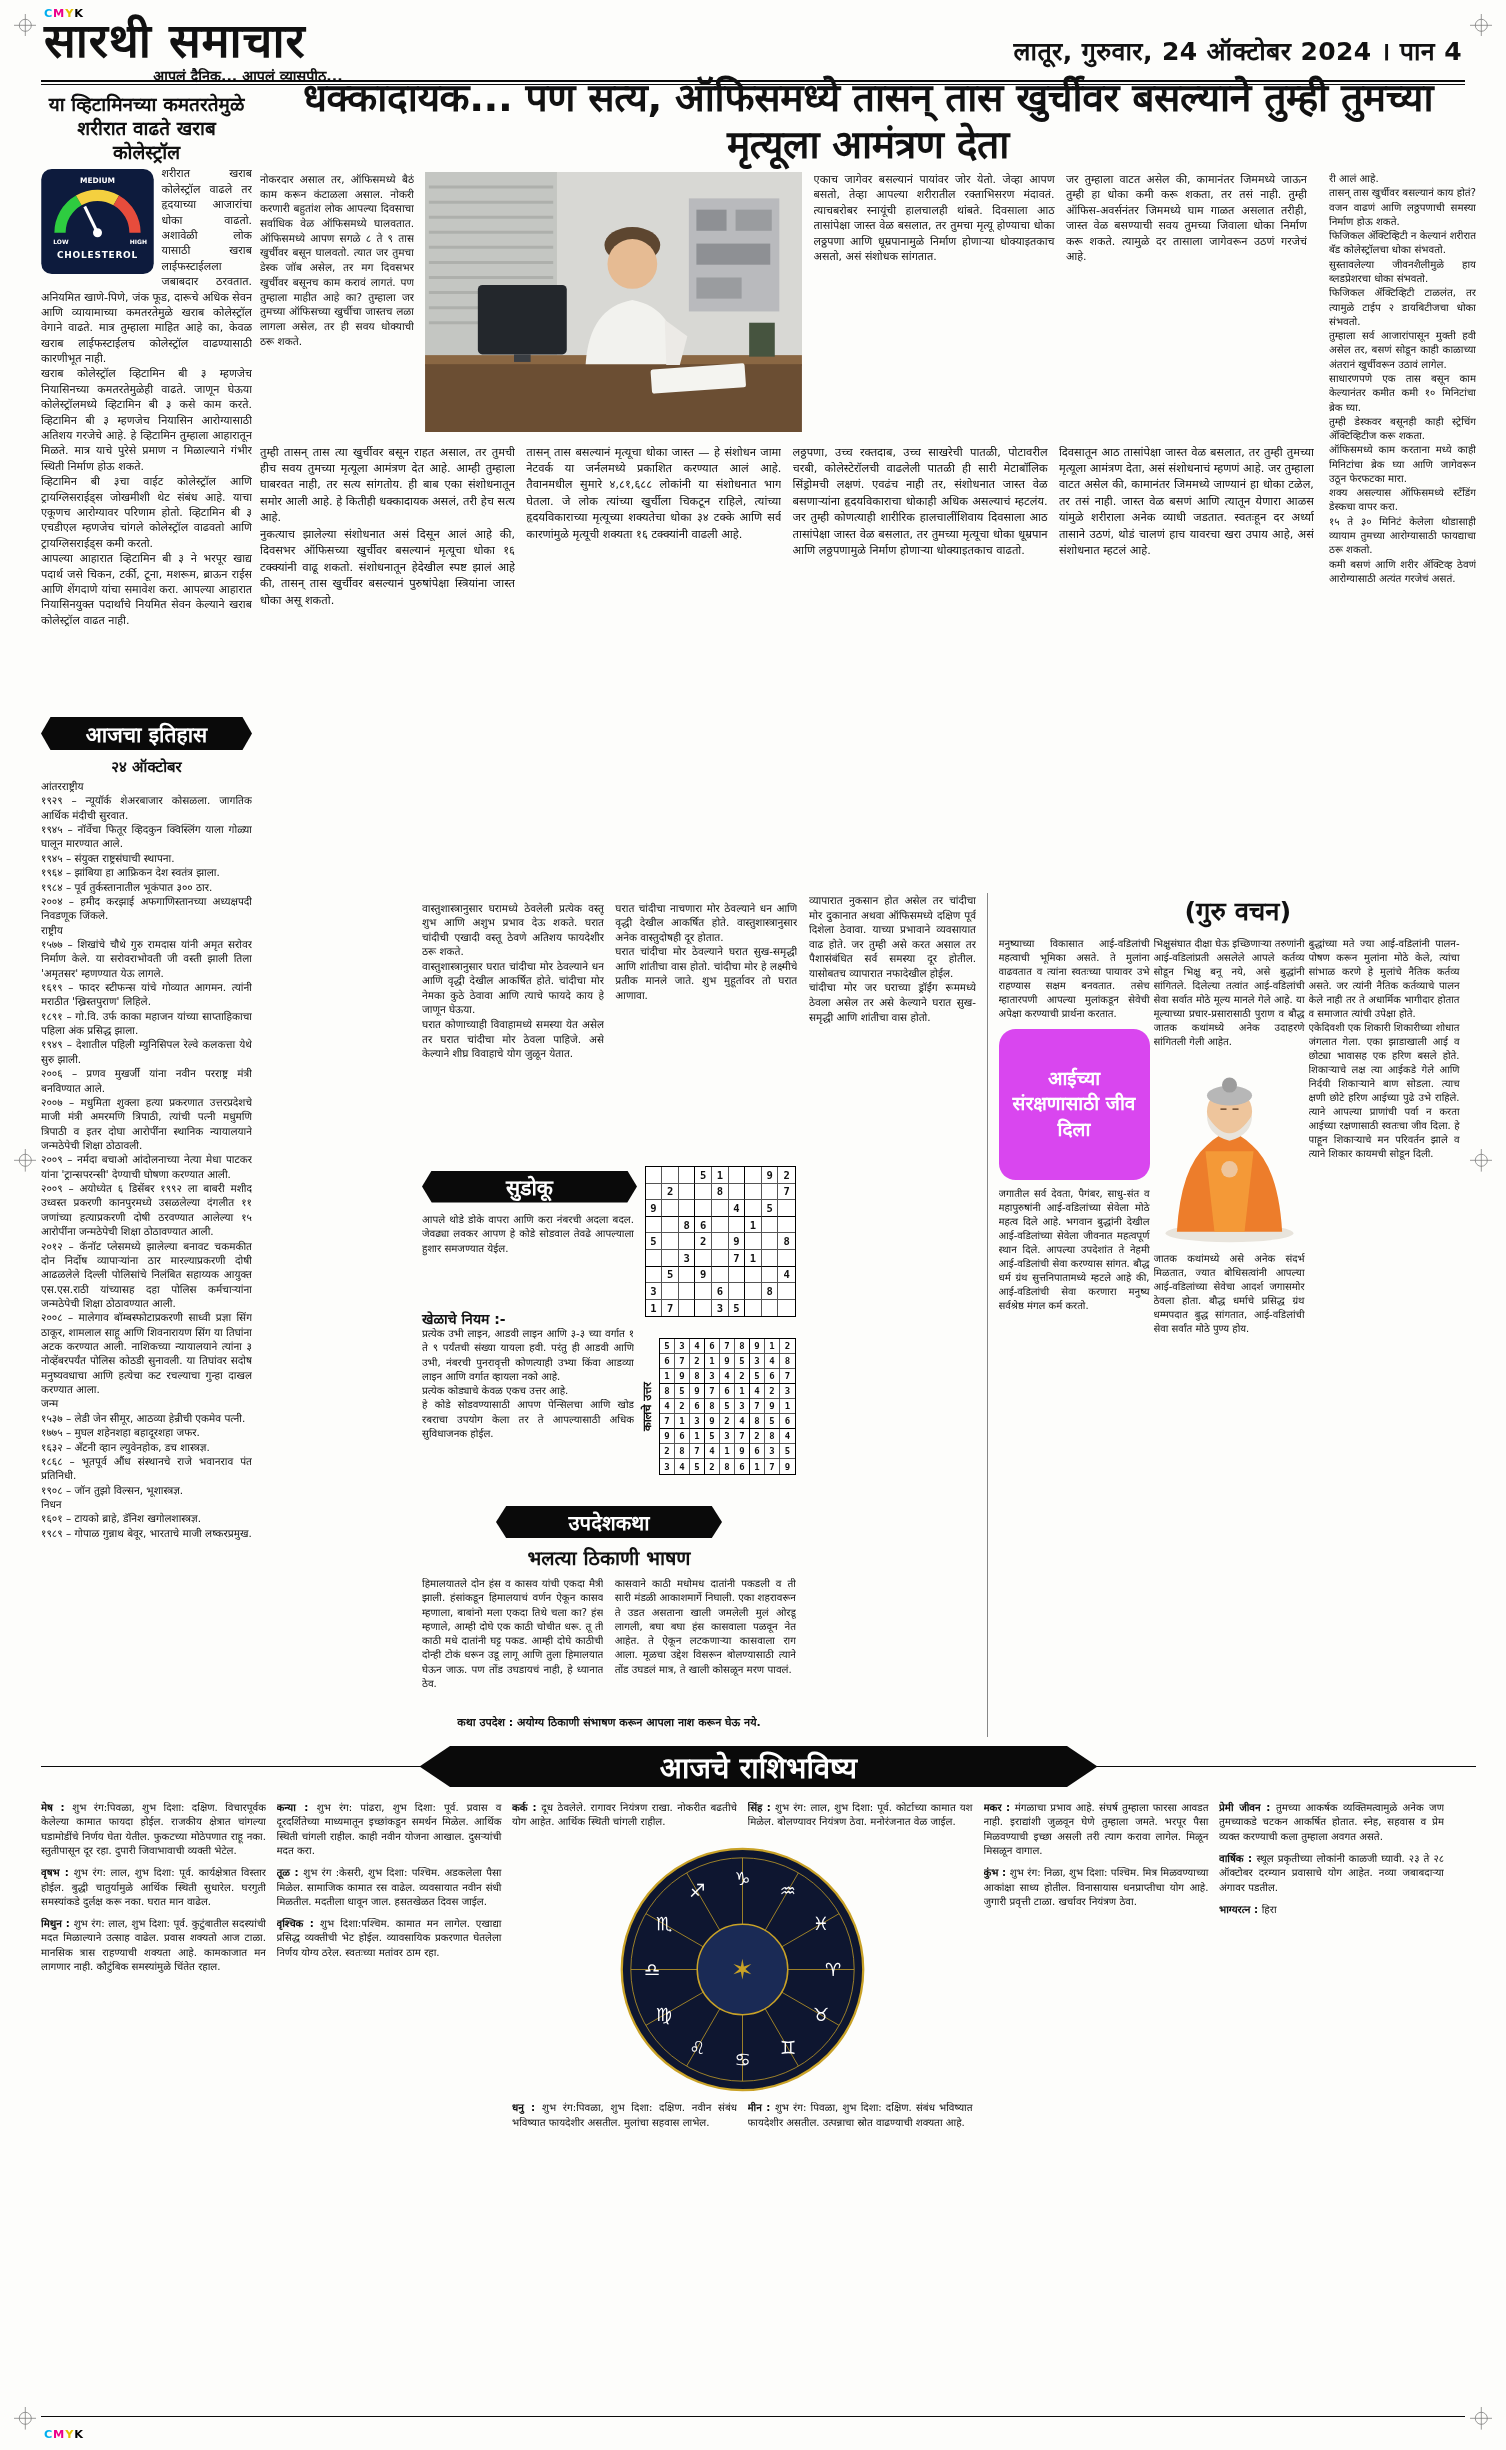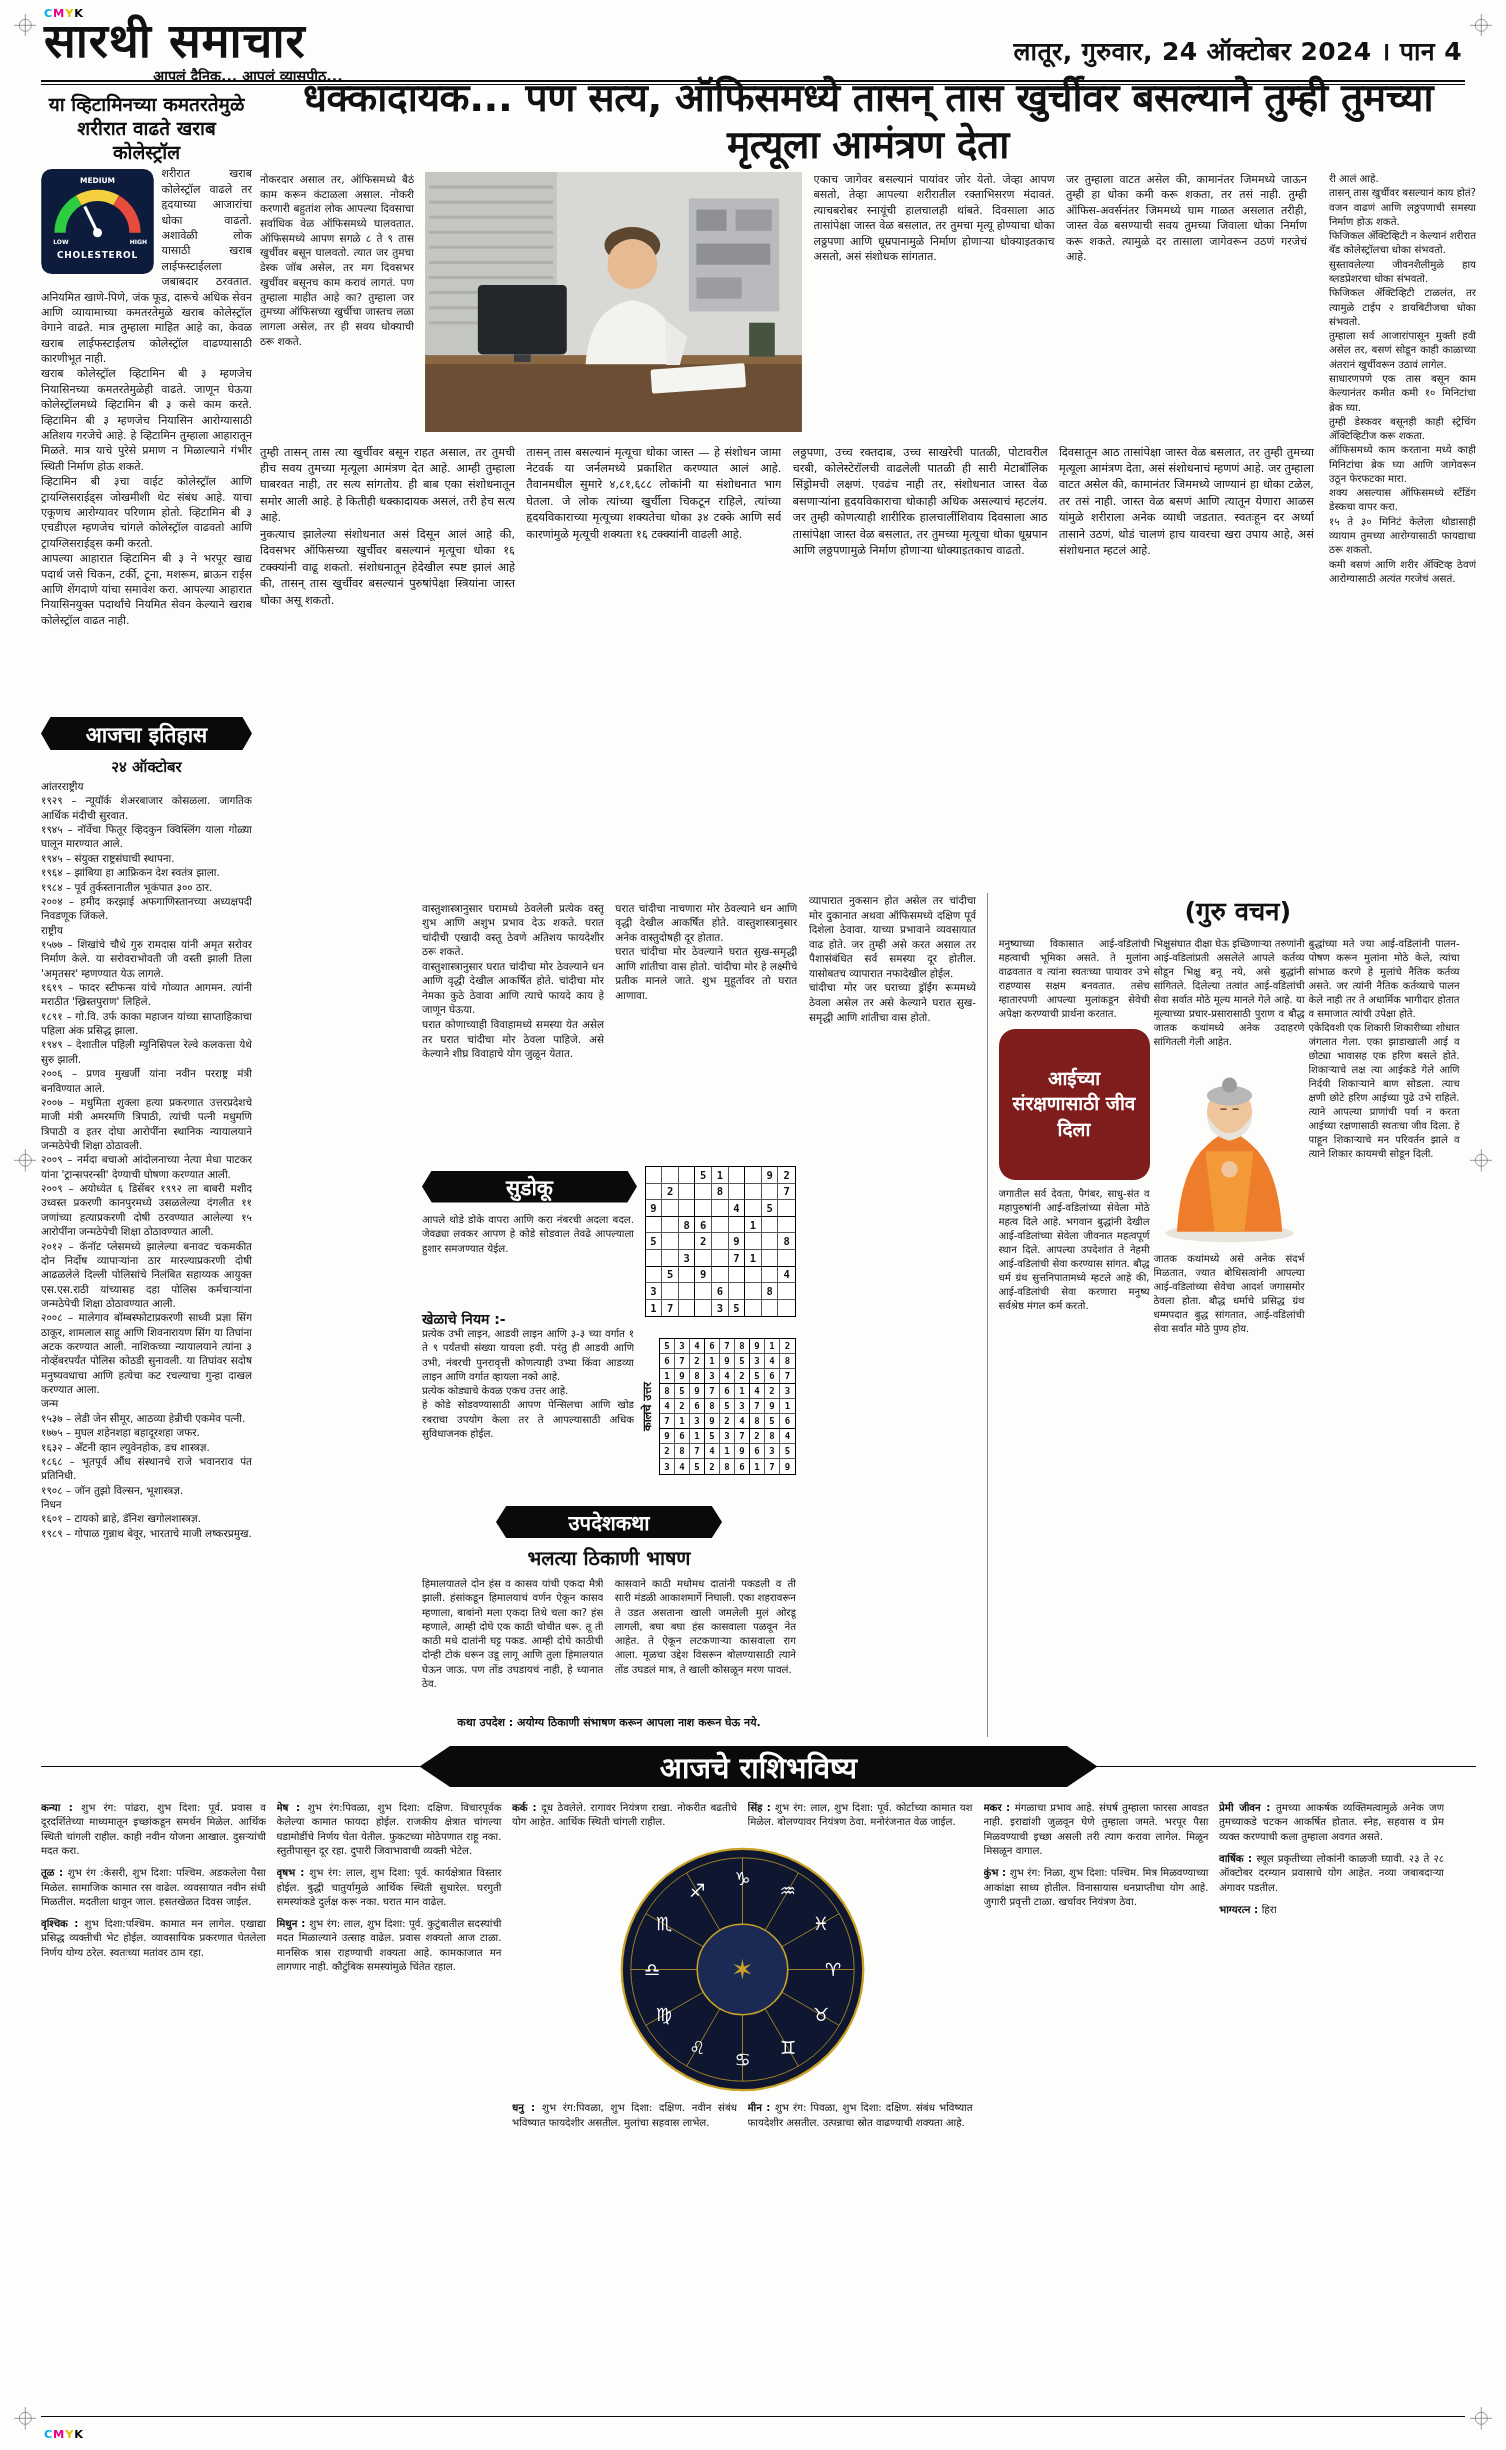--- a/index.html
+++ b/index.html
@@ -41,21 +41,21 @@
   .sd-cell:nth-child(9n){border-right:none}
   .sd-cell:nth-child(9n+3),.sd-cell:nth-child(9n+6){border-right:1.5px solid #000}
   .sd-cell:nth-child(n+19):nth-child(-n+27),
   .sd-cell:nth-child(n+46):nth-child(-n+54){border-bottom:1.5px solid #000}
   .sd-cell:nth-child(n+73){border-bottom:none}
   .vert-label{writing-mode:vertical-rl;transform:rotate(180deg);font-weight:bold;font-size:11.3px;
               display:flex;align-items:center;justify-content:center}
 
   
   .guru-title{font-size:25.6px;font-weight:900}
-  .black-box{background:#7f1d1d;color:#fff;border-radius:16.6px;display:flex;align-items:center;
+  .black-box{background:#d946ef;color:#fff;border-radius:16.6px;display:flex;align-items:center;
              justify-content:center;text-align:center;font-weight:bold;font-size:19px;line-height:1.35;
              padding:13.6px 9px;min-height:151px;margin:7.5px 0}
   .g-col{width:151px;overflow:hidden}
 
   
   .horo-section::before{content:"";position:absolute;top:19.6px;left:0;right:0;border-top:1.5px solid #0a0a0a}
   .horo-banner{position:relative;width:678px;height:41px;margin:0 auto;font-size:29px}
   .horo-cols{display:flex;gap:10.5px;margin-top:13.6px}
   .horo-col{width:225px;overflow:hidden}
   .horo{font-size:10.2px;line-height:1.42;text-align:justify;white-space:pre-line;margin-bottom:7.5px}
@@ -455,28 +455,28 @@
       </div>
       <div class="g-col txt" style="width:151px;font-size:10px">बुद्धांच्या मते ज्या आई-वडिलांनी पालन-पोषण करून मुलांना मोठे केले, त्यांचा सांभाळ करणे हे मुलांचे नैतिक कर्तव्य असते. जर त्यांनी नैतिक कर्तव्याचे पालन केले नाही तर ते अधार्मिक भागीदार होतात व समाजात त्यांची उपेक्षा होते.
 एकेदिवशी एक शिकारी शिकारीच्या शोधात जंगलात गेला. एका झाडाखाली आई व छोट्या भावासह एक हरिण बसले होते. शिकाऱ्याचे लक्ष त्या आईकडे गेले आणि निर्दयी शिकाऱ्याने बाण सोडला. त्याच क्षणी छोटे हरिण आईच्या पुढे उभे राहिले. त्याने आपल्या प्राणांची पर्वा न करता आईच्या रक्षणासाठी स्वतःचा जीव दिला. हे पाहून शिकाऱ्याचे मन परिवर्तन झाले व त्याने शिकार कायमची सोडून दिली.</div>
     </div>
   </div>
 
   <div class="abs horo-section" style="left:41px;top:1746px;width:1435px;height:663px">
     <div class="ribbon horo-banner">आजचे राशिभविष्य</div>
     <div class="horo-cols">
       <div class="horo-col">
+        <p class="horo"><span class="sign">मेष</span><span>शुभ रंग:पिवळा, शुभ दिशा: दक्षिण. विचारपूर्वक केलेल्या कामात फायदा होईल. राजकीय क्षेत्रात चांगल्या घडामोडींचे निर्णय घेता येतील. फुकटच्या मोठेपणात राहू नका. स्तुतीपासून दूर रहा. दुपारी जिवाभावाची व्यक्ती भेटेल.</span></p>
+        <p class="horo"><span class="sign">वृषभ</span><span>शुभ रंग: लाल, शुभ दिशा: पूर्व. कार्यक्षेत्रात विस्तार होईल. बुद्धी चातुर्यामुळे आर्थिक स्थिती सुधारेल. घरगुती समस्यांकडे दुर्लक्ष करू नका. घरात मान वाढेल.</span></p>
+        <p class="horo"><span class="sign">मिथुन</span><span>शुभ रंग: लाल, शुभ दिशा: पूर्व. कुटुंबातील सदस्यांची मदत मिळाल्याने उत्साह वाढेल. प्रवास शक्यतो आज टाळा. मानसिक त्रास राहण्याची शक्यता आहे. कामकाजात मन लागणार नाही. कौटुंबिक समस्यांमुळे चिंतेत रहाल.</span></p>
+      </div>
+      <div class="horo-col">
         <p class="horo"><span class="sign">कन्या</span><span>शुभ रंग: पांढरा, शुभ दिशा: पूर्व. प्रवास व दूरदर्शितेच्या माध्यमातून इच्छांकडून समर्थन मिळेल. आर्थिक स्थिती चांगली राहील. काही नवीन योजना आखाल. दुसऱ्यांची मदत करा.</span></p>
         <p class="horo"><span class="sign">तूळ</span><span>शुभ रंग :केसरी, शुभ दिशा: पश्चिम. अडकलेला पैसा मिळेल. सामाजिक कामात रस वाढेल. व्यवसायात नवीन संधी मिळतील. मदतीला धावून जाल. हसतखेळत दिवस जाईल.</span></p>
         <p class="horo"><span class="sign">वृश्चिक</span><span>शुभ दिशा:पश्चिम. कामात मन लागेल. एखाद्या प्रसिद्ध व्यक्तीची भेट होईल. व्यावसायिक प्रकरणात घेतलेला निर्णय योग्य ठरेल. स्वतःच्या मतांवर ठाम रहा.</span></p>
-      </div>
-      <div class="horo-col">
-        <p class="horo"><span class="sign">मेष</span><span>शुभ रंग:पिवळा, शुभ दिशा: दक्षिण. विचारपूर्वक केलेल्या कामात फायदा होईल. राजकीय क्षेत्रात चांगल्या घडामोडींचे निर्णय घेता येतील. फुकटच्या मोठेपणात राहू नका. स्तुतीपासून दूर रहा. दुपारी जिवाभावाची व्यक्ती भेटेल.</span></p>
-        <p class="horo"><span class="sign">वृषभ</span><span>शुभ रंग: लाल, शुभ दिशा: पूर्व. कार्यक्षेत्रात विस्तार होईल. बुद्धी चातुर्यामुळे आर्थिक स्थिती सुधारेल. घरगुती समस्यांकडे दुर्लक्ष करू नका. घरात मान वाढेल.</span></p>
-        <p class="horo"><span class="sign">मिथुन</span><span>शुभ रंग: लाल, शुभ दिशा: पूर्व. कुटुंबातील सदस्यांची मदत मिळाल्याने उत्साह वाढेल. प्रवास शक्यतो आज टाळा. मानसिक त्रास राहण्याची शक्यता आहे. कामकाजात मन लागणार नाही. कौटुंबिक समस्यांमुळे चिंतेत रहाल.</span></p>
       </div>
       <div class="mid-wrap">
         <div class="mid-row">
           <div class="mid-cell">
               <p class="horo"><span class="sign">कर्क</span><span>दूध ठेवलेले. रागावर नियंत्रण राखा. नोकरीत बढतीचे योग आहेत. आर्थिक स्थिती चांगली राहील.</span></p>
             </div>
           <div class="mid-cell">
               <p class="horo"><span class="sign">सिंह</span><span>शुभ रंग: लाल, शुभ दिशा: पूर्व. कोर्टाच्या कामात यश मिळेल. बोलण्यावर नियंत्रण ठेवा. मनोरंजनात वेळ जाईल.</span></p>
             </div>
         </div>

